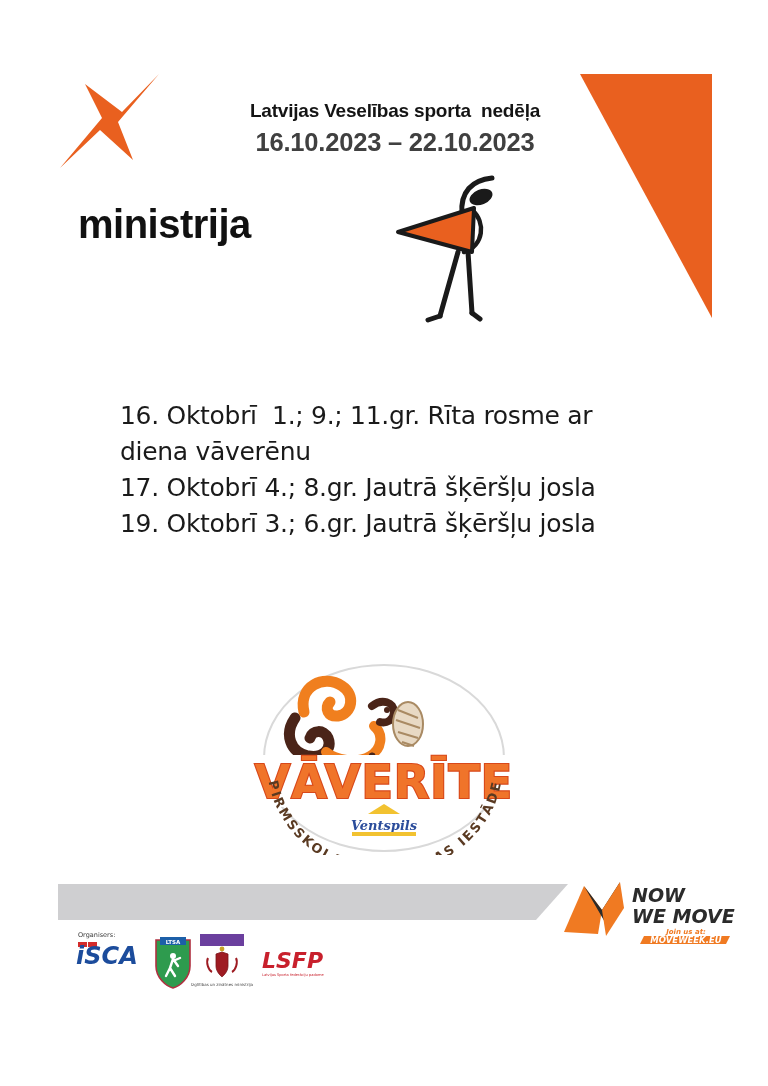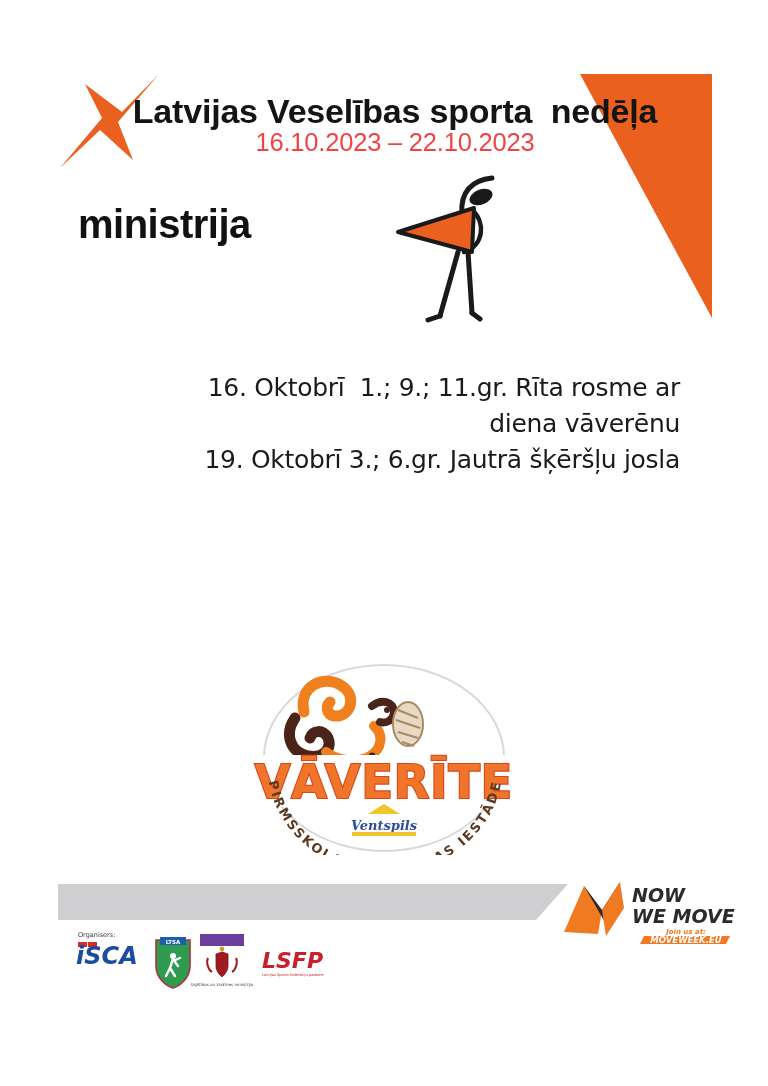--- a/index.html
+++ b/index.html
@@ -39,31 +39,31 @@
   .title-block {
     position: absolute;
     left: 0;
     top: 96px;
     width: 768px;
     text-align: center;
     padding-left: 22px;
     box-sizing: border-box;
   }
   .title-line1 {
-    font-size: 34px;
+    font-size: 19px;
     font-weight: bold;
     color: #141414;
     letter-spacing: -0.2px;
     line-height: 30px;
     white-space: pre;
   }
   .title-line2 {
     font-size: 25.5px;
-    font-weight: normal;
-    color: #ef4444;
+    font-weight: bold;
+    color: #404040;
     letter-spacing: -0.2px;
     line-height: 32px;
     white-space: pre;
   }
 
   .subject-heading {
     position: absolute;
     left: 78px;
     top: 198px;
     width: 330px;
@@ -80,23 +80,22 @@
     left: 388px;
     top: 170px;
     width: 130px;
     height: 155px;
   }
 
   
   .programme {
     position: absolute;
     left: 120px;
-    top: 370px;
+    top: 398px;
     width: 560px;
-    text-align: right;
   }
   .programme .line {
     font-size: 25px;
     color: #1a1a1a;
     line-height: 36px;
     white-space: pre;
     font-family: "DejaVu Sans", sans-serif;
     letter-spacing: -0.3px;
   }
 
@@ -173,20 +172,21 @@
       <path d="M80 82 L84 143" stroke="#1a1a1a" stroke-width="5" stroke-linecap="round" fill="none"></path>
 
       <path d="M52 146 L40 150" stroke="#1a1a1a" stroke-width="5" stroke-linecap="round" fill="none"></path>
       <path d="M84 143 L92 149" stroke="#1a1a1a" stroke-width="5" stroke-linecap="round" fill="none"></path>
     </svg>
   </div>
 
   <div class="programme">
     <div class="line">16. Oktobrī  1.; 9.; 11.gr. Rīta rosme ar</div>
     <div class="line">diena vāverēnu</div>
+    <div class="line">17. Oktobrī 4.; 8.gr. Jautrā šķēršļu josla</div>
     <div class="line">19. Oktobrī 3.; 6.gr. Jautrā šķēršļu josla</div>
   </div>
 
   <div class="kg-logo">
     <svg width="305" height="195" viewBox="0 0 305 195">
       <defs>
         <path id="arcpath" d="M 36 118 A 118 110 0 0 0 270 118"></path>
       </defs>
 
       <ellipse cx="152" cy="98" rx="120" ry="93" fill="#ffffff" stroke="#d9d9d9" stroke-width="2"></ellipse>

